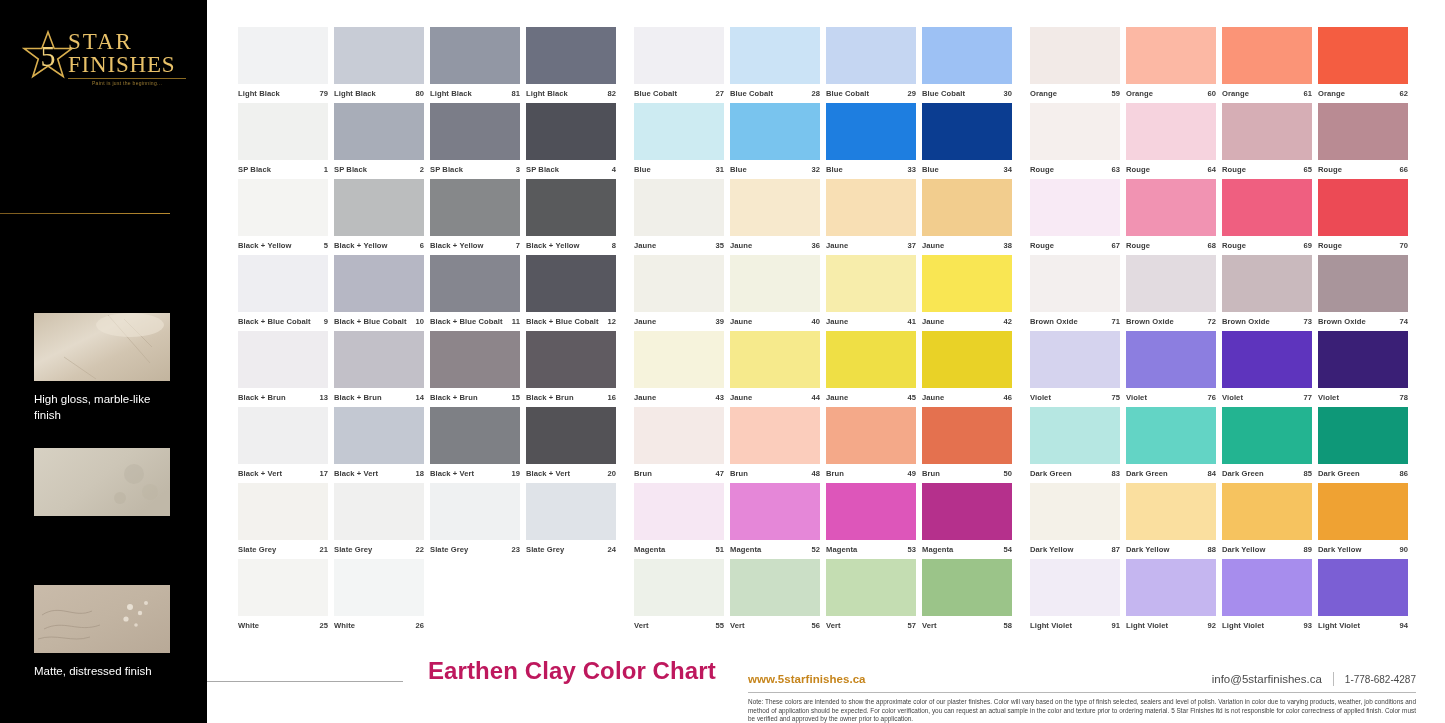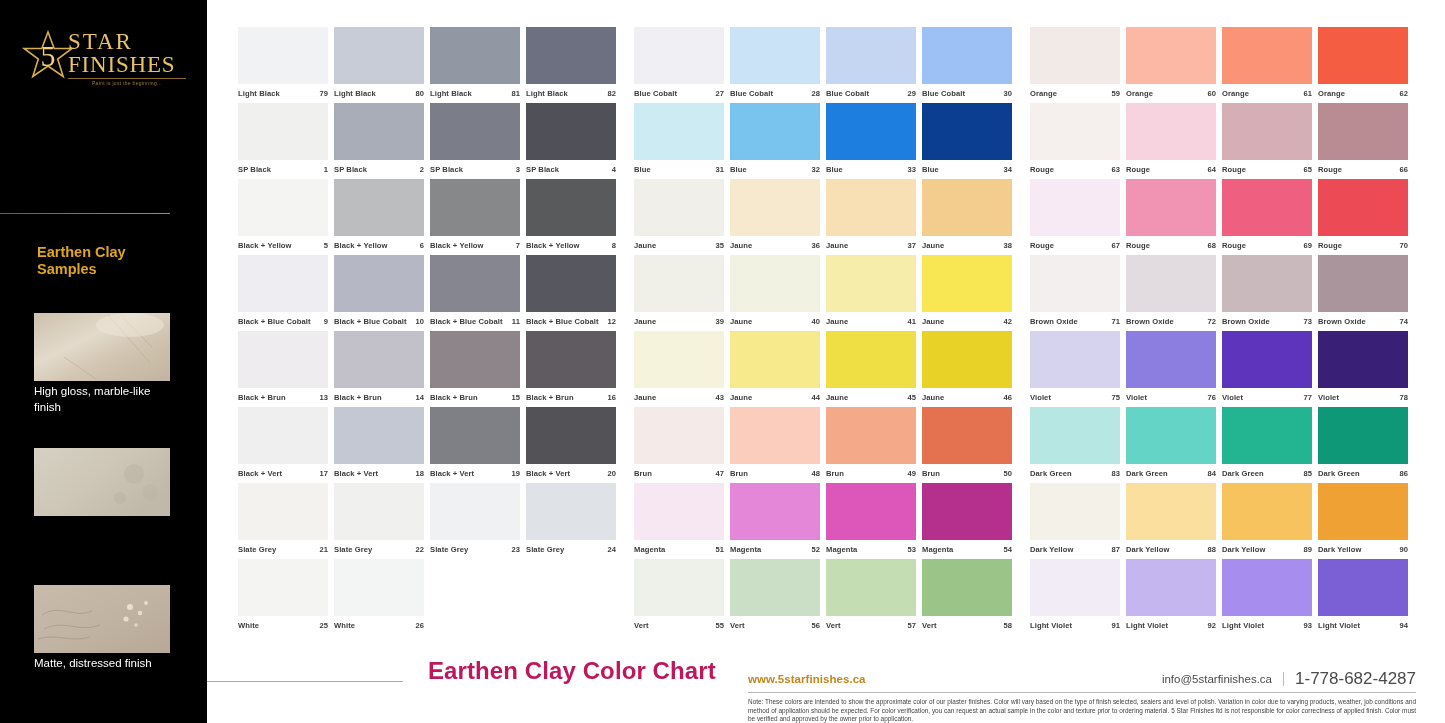--- a/index.html
+++ b/index.html
@@ -42,21 +42,21 @@
     position:absolute; left:0; top:213px; width:170px; height:1px;
     background: linear-gradient(to right, #7a5a1e, #b98b2f);
   }
   .sb-heading {
     position:absolute; left:37px; top:244px; width:150px;
     color:#e0a622; font-size:14.5px; font-weight:bold; line-height:17px;
   }
 
   .sb-sample { position:absolute; left:34px; width:136px; }
   .sb-swatch { width:136px; height:68px; display:block; }
-  .sb-cap { color:#ffffff; font-size:11.5px; line-height:16px; margin-top:2px; width:142px; }
+  .sb-cap { color:#ffffff; font-size:11.5px; line-height:16px; margin-top:10px; width:142px; }
 
   
   .grid-area { position:absolute; left:207px; top:0; width:1010px; height:723px; }
   .colgroup { position:absolute; top:27px; }
   .cg1 { left: 31px; }
   .cg2 { left: 427px; }
   .cg3 { left: 823px; }
 
   .row { display:flex; margin-bottom:0; }
   .cell { width: 94px; margin-right: 2px; }
@@ -81,21 +81,21 @@
   .footer-title {
     position:absolute; left:428px; top:657px;
     font-size:24px; font-weight:bold; color:#be185d; letter-spacing:0.1px;
   }
   .footer-right { position:absolute; left:748px; top:641px; width:668px; }
   .fr-top { display:flex; align-items:center; height:18px;margin-top:29px; }
   .fr-url { font-size:11.5px; font-weight:bold; color:#c6851c; letter-spacing:0.05px; }
   .fr-spacer { flex:1; }
   .fr-email { font-size:11.5px; color:#4a4a4a; }
   .fr-sep { width:1px; height:14px; background:#bdbdbd; margin:0 11px; }
-  .fr-phone { font-size:17px; color:#4a4a4a; }
+  .fr-phone { font-size:10px; color:#4a4a4a; }
   .fr-rule { width:668px; height:1px; background:#b8b8b8; margin-top:4px; }
   .fr-note {
     margin-top:5px; font-size:6.4px; line-height:8.6px; color:#3f3f3f;
     text-align:justify; width:668px; letter-spacing:0.01px;
   }
 </style>
 </head>
 <body>
 
 <div class="page">
@@ -110,24 +110,20 @@
       <div class="logo-text">
         <div class="logo-line1">STAR</div>
         <div class="logo-line2">FINISHES</div>
         <div class="logo-rule"></div>
         <div class="logo-tag">Paint is just the beginning...</div>
       </div>
     </div>
 
     <div class="sb-divider"></div>
 
-    <div class="sb-heading">
-      <div>Earthen Clay</div>
-      <div>Samples</div>
-    </div>
 
     <div class="sb-sample" style="top:313px">
       <svg class="sb-swatch" viewBox="0 0 136 68" preserveAspectRatio="none">
         <defs>
           <linearGradient id="g0" x1="0" y1="0" x2="1" y2="1">
             <stop offset="0%" stop-color="#cdc0ab"></stop>
               <stop offset="38%" stop-color="#e3dacb"></stop>
             <stop offset="62%" stop-color="#d2c5b1"></stop>
               <stop offset="100%" stop-color="#c2b49e"></stop>
           </linearGradient>

